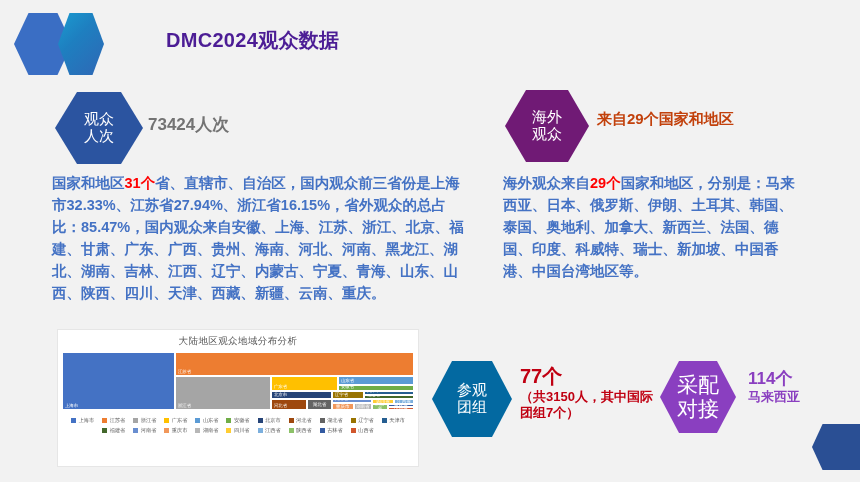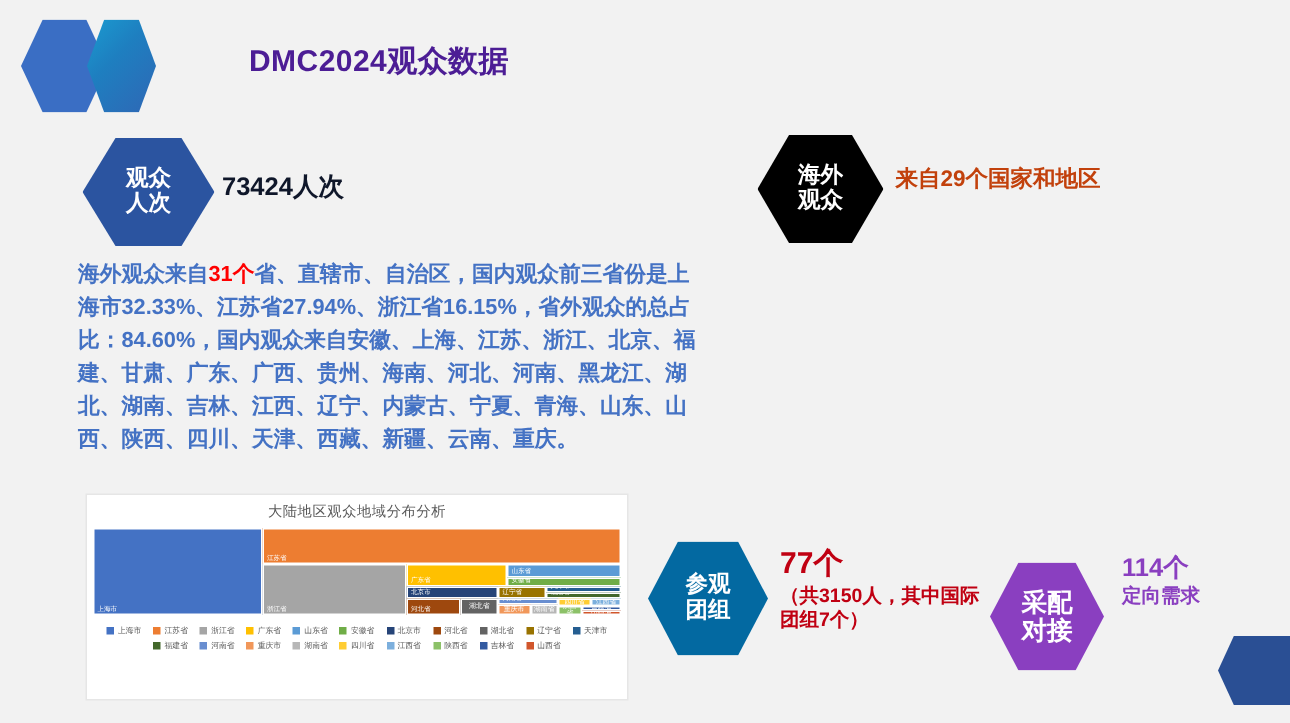--- a/index.html
+++ b/index.html
@@ -20,28 +20,28 @@
   .corner-br{position:absolute;right:0;bottom:12px;width:48px;height:46px;
              background:#2a4f94;clip-path:polygon(22% 0%,100% 0%,100% 100%,22% 100%,0% 50%);}
 
   
   .deck-title{position:absolute;left:118px;top:27px;font-size:20px;font-weight:bold;
               color:#4c1d95;letter-spacing:.3px;white-space:nowrap;margin-left:48px;}
 
   
   .hexbadge{position:absolute;display:flex;align-items:center;justify-content:center;
             clip-path:polygon(25% 0%,75% 0%,100% 50%,75% 100%,25% 100%,0% 50%);
-            color:#fff;font-weight:bold;text-align:right;line-height:1.12;}
+            color:#fff;font-weight:normal;text-align:right;line-height:1.12;}
   .hex-blue {left:55px; top:92px; width:88px;height:72px;background:#2b54a0;font-size:15px;}
-  .hex-green{left:505px;top:90px; width:84px;height:72px;background:#000000;font-size:15px;}
+  .hex-green{left:505px;top:90px; width:84px;height:72px;background:#701a75;font-size:15px;}
   .hex-red  {left:432px;top:361px;width:80px;height:76px;background:#0369a1;font-size:15px;}
-  .hex-purple{left:660px;top:375px;width:76px;height:72px;background:#8a3fc0;font-size:17px;}
+  .hex-purple{left:660px;top:361px;width:76px;height:72px;background:#8a3fc0;font-size:21px;}
 
   .hex-caption{position:absolute;font-weight:bold;}
-  .cap-blue  {left:148px;top:113px;font-size:17px;color:#0f172a;}
+  .cap-blue  {left:148px;top:113px;font-size:17px;color:#737373;}
   .cap-green {left:597px;top:110px;font-size:15px;color:#c2410c;}
 
   .stat-block{position:absolute;}
   .stat-num{font-weight:bold;line-height:1.05;}
   .stat-sub{font-weight:bold;line-height:1.22;}
   .stat-red   {left:520px;top:366px;color:#c00012;}
   .stat-red .stat-num{font-size:20px;}
   .stat-red .stat-sub{font-size:13px;margin-top:2px;}
   .stat-purple{left:748px;top:370px;color:#8a3fc0;}
   .stat-purple .stat-num{font-size:17px;}
@@ -80,28 +80,31 @@
   </div>
 
   <div class="deck-title">DMC2024观众数据</div>
 
   <div class="hexbadge hex-blue">
     <span>观众<br>人次</span>
   </div>
   <div class="hex-caption cap-blue">73424人次</div>
 
   <div class="para para-left">
-    <span>海外观众来自</span><span class="hl">31个</span><span>省、直辖市、自治区，国内观众前三省份是上海市32.33%、江苏省27.94%、浙江省16.15%，省外观众的总占比：84.60%，国内观众来自安徽、上海、江苏、浙江、北京、福建、甘肃、广东、广西、贵州、海南、河北、河南、黑龙江、湖北、湖南、吉林、江西、辽宁、内蒙古、宁夏、青海、山东、山西、陕西、四川、天津、西藏、新疆、云南、重庆。</span>
+    <span>国家和地区</span><span class="hl">31个</span><span>省、直辖市、自治区，国内观众前三省份是上海市32.33%、江苏省27.94%、浙江省16.15%，省外观众的总占比：85.47%，国内观众来自安徽、上海、江苏、浙江、北京、福建、甘肃、广东、广西、贵州、海南、河北、河南、黑龙江、湖北、湖南、吉林、江西、辽宁、内蒙古、宁夏、青海、山东、山西、陕西、四川、天津、西藏、新疆、云南、重庆。</span>
   </div>
 
   <div class="hexbadge hex-green">
     <span>海外<br>观众</span>
   </div>
   <div class="hex-caption cap-green">来自29个国家和地区</div>
 
+  <div class="para para-right">
+    <span>海外观众来自</span><span class="hl">29个</span><span>国家和地区，分别是：马来西亚、日本、俄罗斯、伊朗、土耳其、韩国、泰国、奥地利、加拿大、新西兰、法国、德国、印度、科威特、瑞士、新加坡、中国香港、中国台湾地区等。</span>
+  </div>
 
   <div class="chart-card">
     <div class="chart-title">大陆地区观众地域分布分析</div>
     <div class="treemap" id="treemap">
         <div class="tile" style="left: 0px; top: 0px; width: 113.1px; height: 58px; background: rgb(68, 114, 196);">
           <span>上海市</span>
         </div>
         <div class="tile" style="left: 113.1px; top: 0px; width: 238.9px; height: 23.73px; background: rgb(237, 125, 49);">
           <span>江苏省</span>
         </div>
@@ -250,17 +253,17 @@
   <div class="stat-block stat-red">
     <div class="stat-num">77个</div>
     <div class="stat-sub">（共3150人，其中国际<br>团组7个）</div>
   </div>
 
   <div class="hexbadge hex-purple">
     <span>采配<br>对接</span>
   </div>
   <div class="stat-block stat-purple">
     <div class="stat-num">114个</div>
-    <div class="stat-sub">定向需求</div>
+    <div class="stat-sub">马来西亚</div>
   </div>
 
   <div class="corner-br"></div>
 </div>
 
 </body></html>

